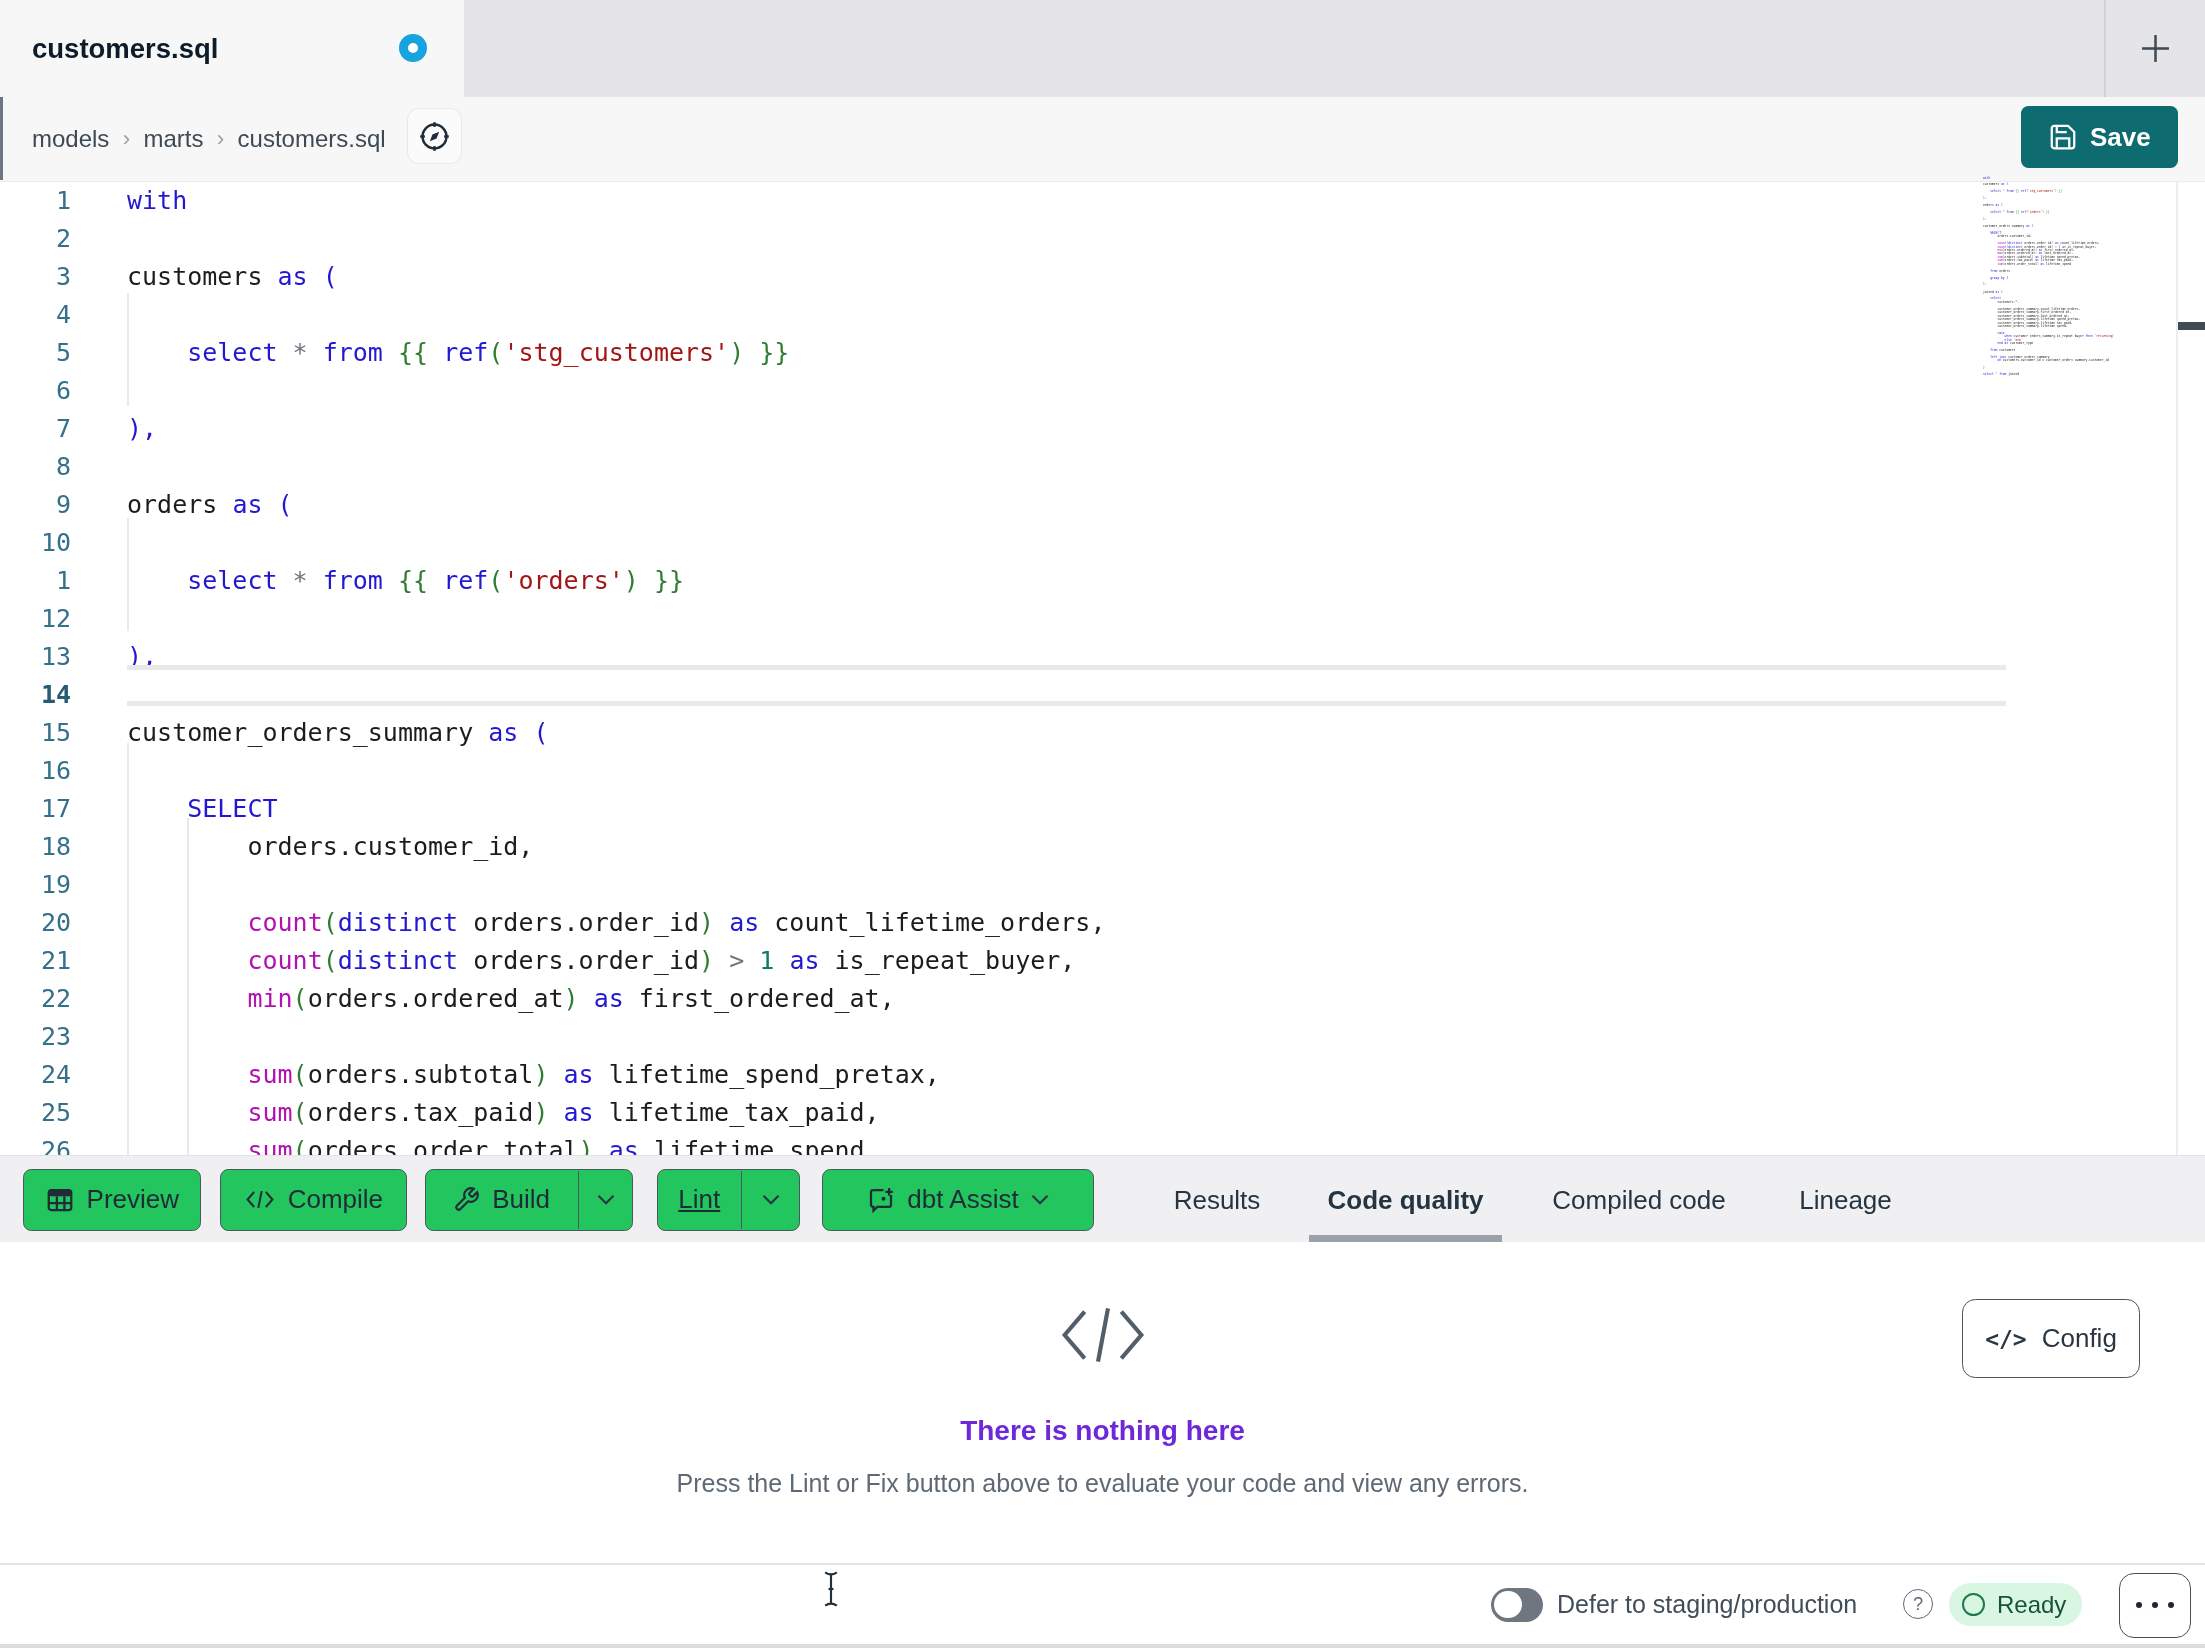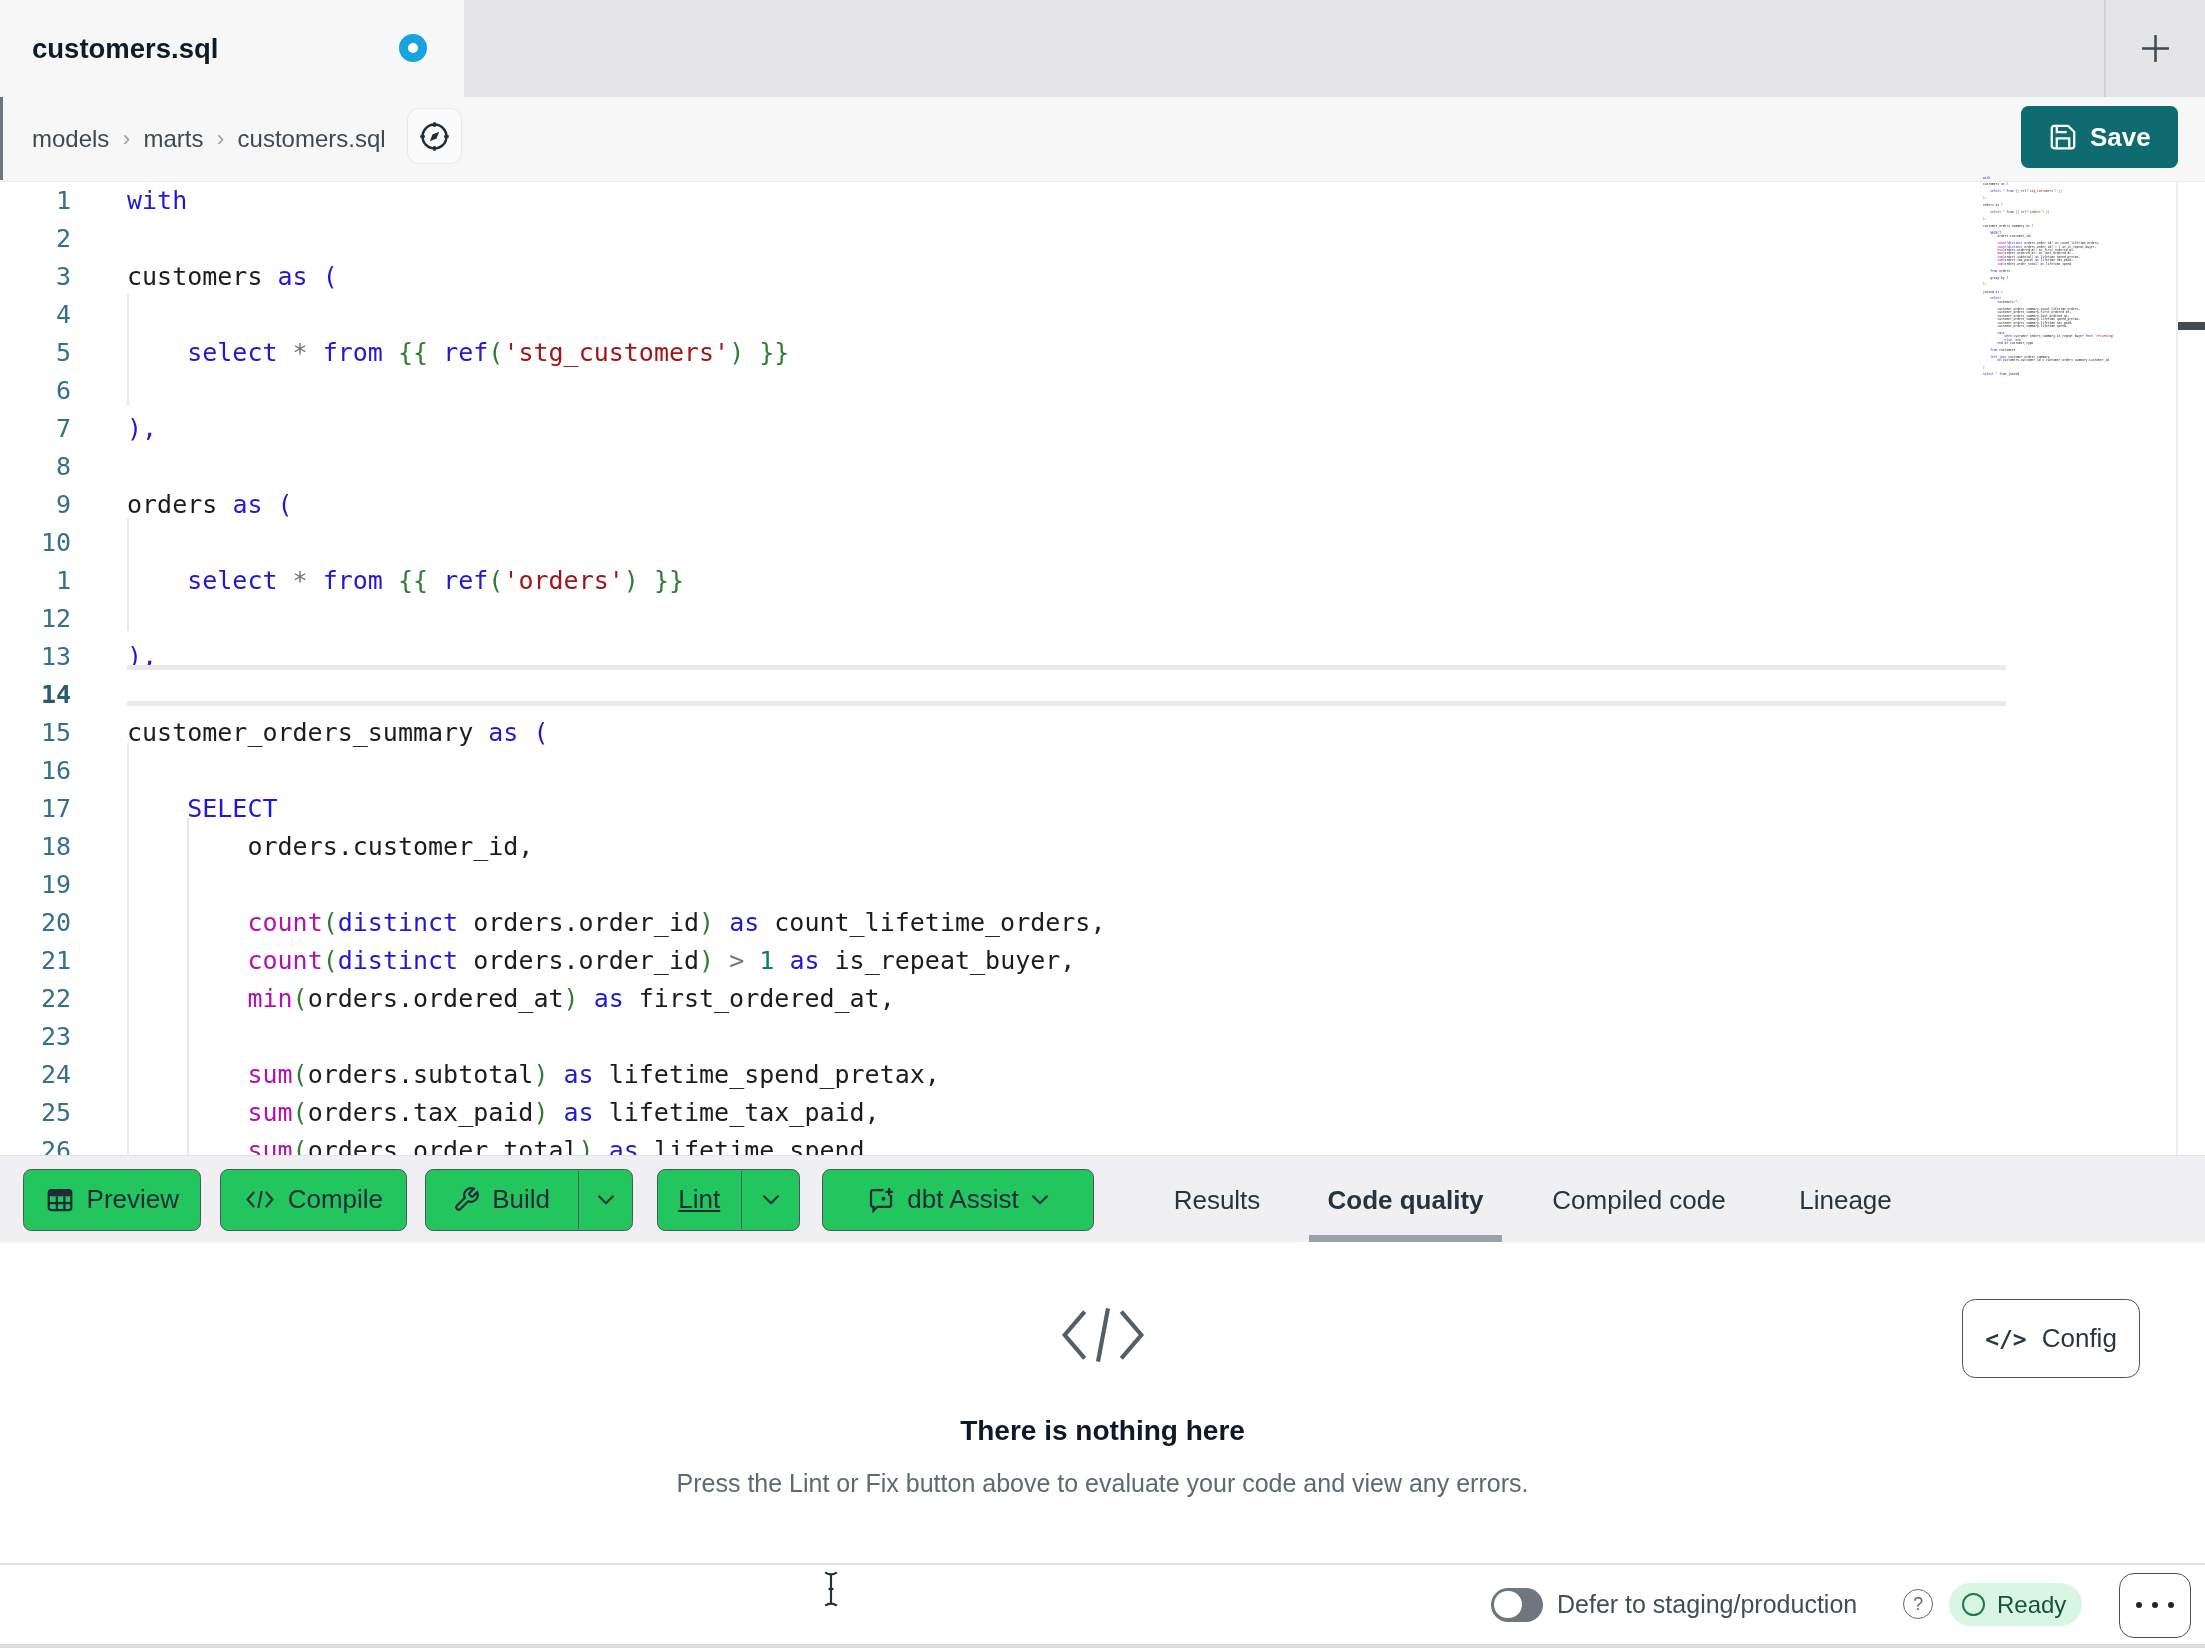--- a/index.html
+++ b/index.html
@@ -53,21 +53,21 @@
     font-size:26px;color:#243442;cursor:pointer;}
   .ptab.active{font-weight:bold;}
   .ptab-underline{left:1309px;top:1235px;width:193px;height:6.7px;background:#9aa1a9;}
 
   
   .panel{left:0;top:1242px;width:2205px;height:321px;background:#ffffff;}
   .config-btn{position:absolute;left:1962px;top:57px;width:178px;height:79px;border:1.7px solid #4a5560;border-radius:13.3px;
     background:#ffffff;display:flex;align-items:center;justify-content:center;gap:15px;font-size:26px;color:#2b3642;cursor:pointer;}
   .config-code{font-family:"DejaVu Sans Mono",monospace;font-size:23px;font-weight:bold;color:#2b3642;}
   .empty-icon{position:absolute;left:0;right:0;top:58px;text-align:center;}
-  .empty-title{position:absolute;left:0;right:0;top:173px;text-align:center;font-size:28px;font-weight:bold;color:#0f172a;}
+  .empty-title{position:absolute;left:0;right:0;top:173px;text-align:center;font-size:28px;font-weight:bold;color:#6d28d9;}
   .empty-sub{position:absolute;left:0;right:0;top:227px;text-align:center;font-size:25px;color:#5d6974;}
 
   
   .hdivider{left:0;top:1563px;width:2205px;height:1.7px;background:#e4e4e6;}
   .statusbar{left:0;top:1565px;width:2205px;height:79px;background:#ffffff;}
   .toggle{position:absolute;left:1491px;top:22.5px;width:52px;height:34px;border-radius:17.5px;background:#6e7680;cursor:pointer;}
   .toggle .knob{position:absolute;left:3.3px;top:3.3px;width:27.5px;height:27.5px;border-radius:50%;background:#ffffff;}
   .defer-label{position:absolute;left:1557px;top:0;height:79px;display:flex;align-items:center;font-size:25px;color:#414e5a;}
   .help-icon{position:absolute;left:1903px;top:24px;width:30px;height:30px;border-radius:50%;border:1.7px solid #5d6874;
     display:flex;align-items:center;justify-content:center;font-size:18.3px;color:#5d6874;}

